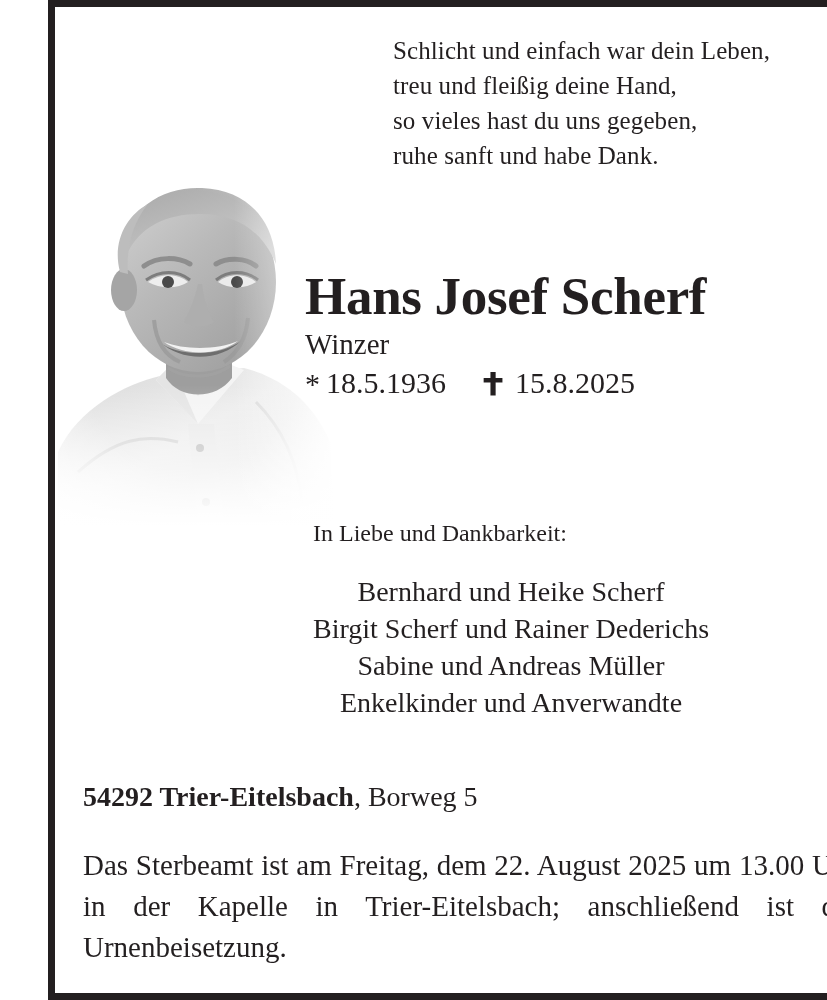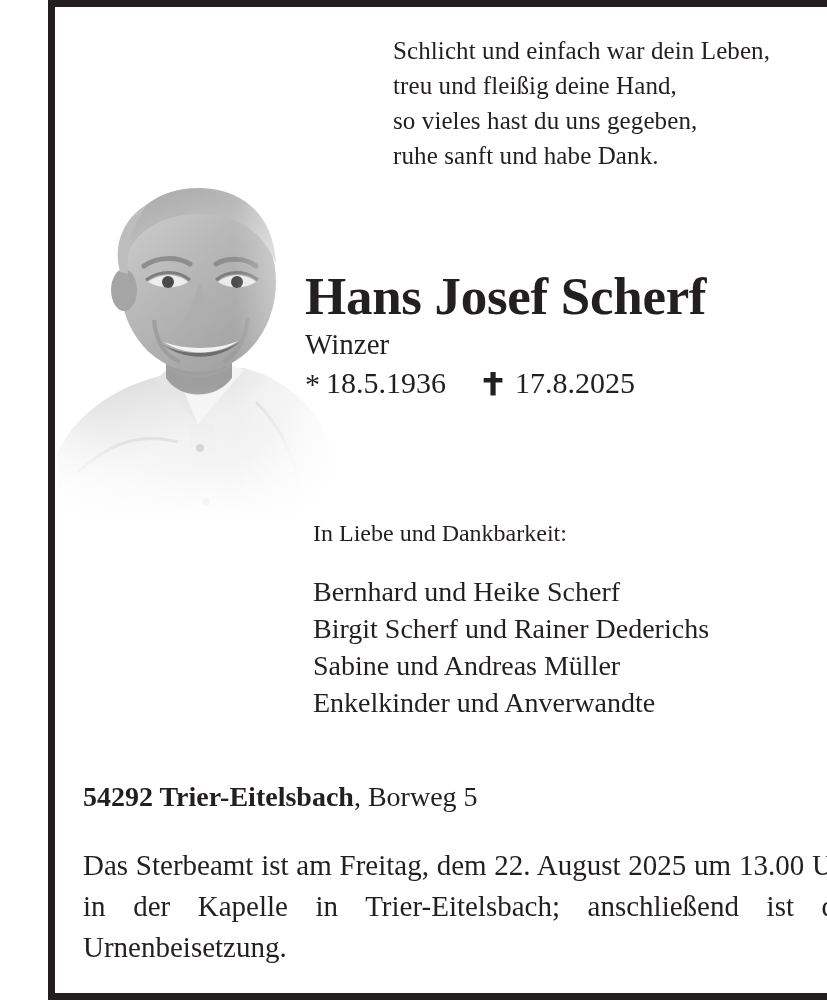--- a/index.html
+++ b/index.html
@@ -103,20 +103,21 @@
   }
   .family-intro {
     font-size: 24px;
     line-height: 36px;
   }
   .family-names {
     margin-top: 22px;
     font-size: 28px;
     line-height: 37px;
     white-space: pre-line;
+    text-align: center;
   }
 
   
   .address {
     position: absolute;
     left: 28px;
     top: 772px;
     font-size: 28px;
     line-height: 36px;
   }
@@ -224,21 +225,21 @@
 
     <div class="poem">Schlicht und einfach war dein Leben,
 treu und fleißig deine Hand,
 so vieles hast du uns gegeben,
 ruhe sanft und habe Dank.</div>
 
     <div class="name-block">
       <div class="deceased-name">Hans Josef Scherf</div>
       <div class="profession">Winzer</div>
       <div class="dates">
-        <span class="sym-star">*</span><span class="gap"></span><span>18.5.1936</span><span class="sym-cross">✝</span><span class="gap"></span><span>17.8.2025</span>
+        <span class="sym-star">*</span><span class="gap"></span><span>18.5.1936</span><span class="sym-cross">✝</span><span class="gap"></span><span>15.8.2025</span>
       </div>
     </div>
 
     <div class="family">
       <div class="family-intro">In Liebe und Dankbarkeit:</div>
       <div class="family-names">Bernhard und Heike Scherf
 Birgit Scherf und Rainer Dederichs
 Sabine und Andreas Müller
 Enkelkinder und Anverwandte</div>
     </div>

